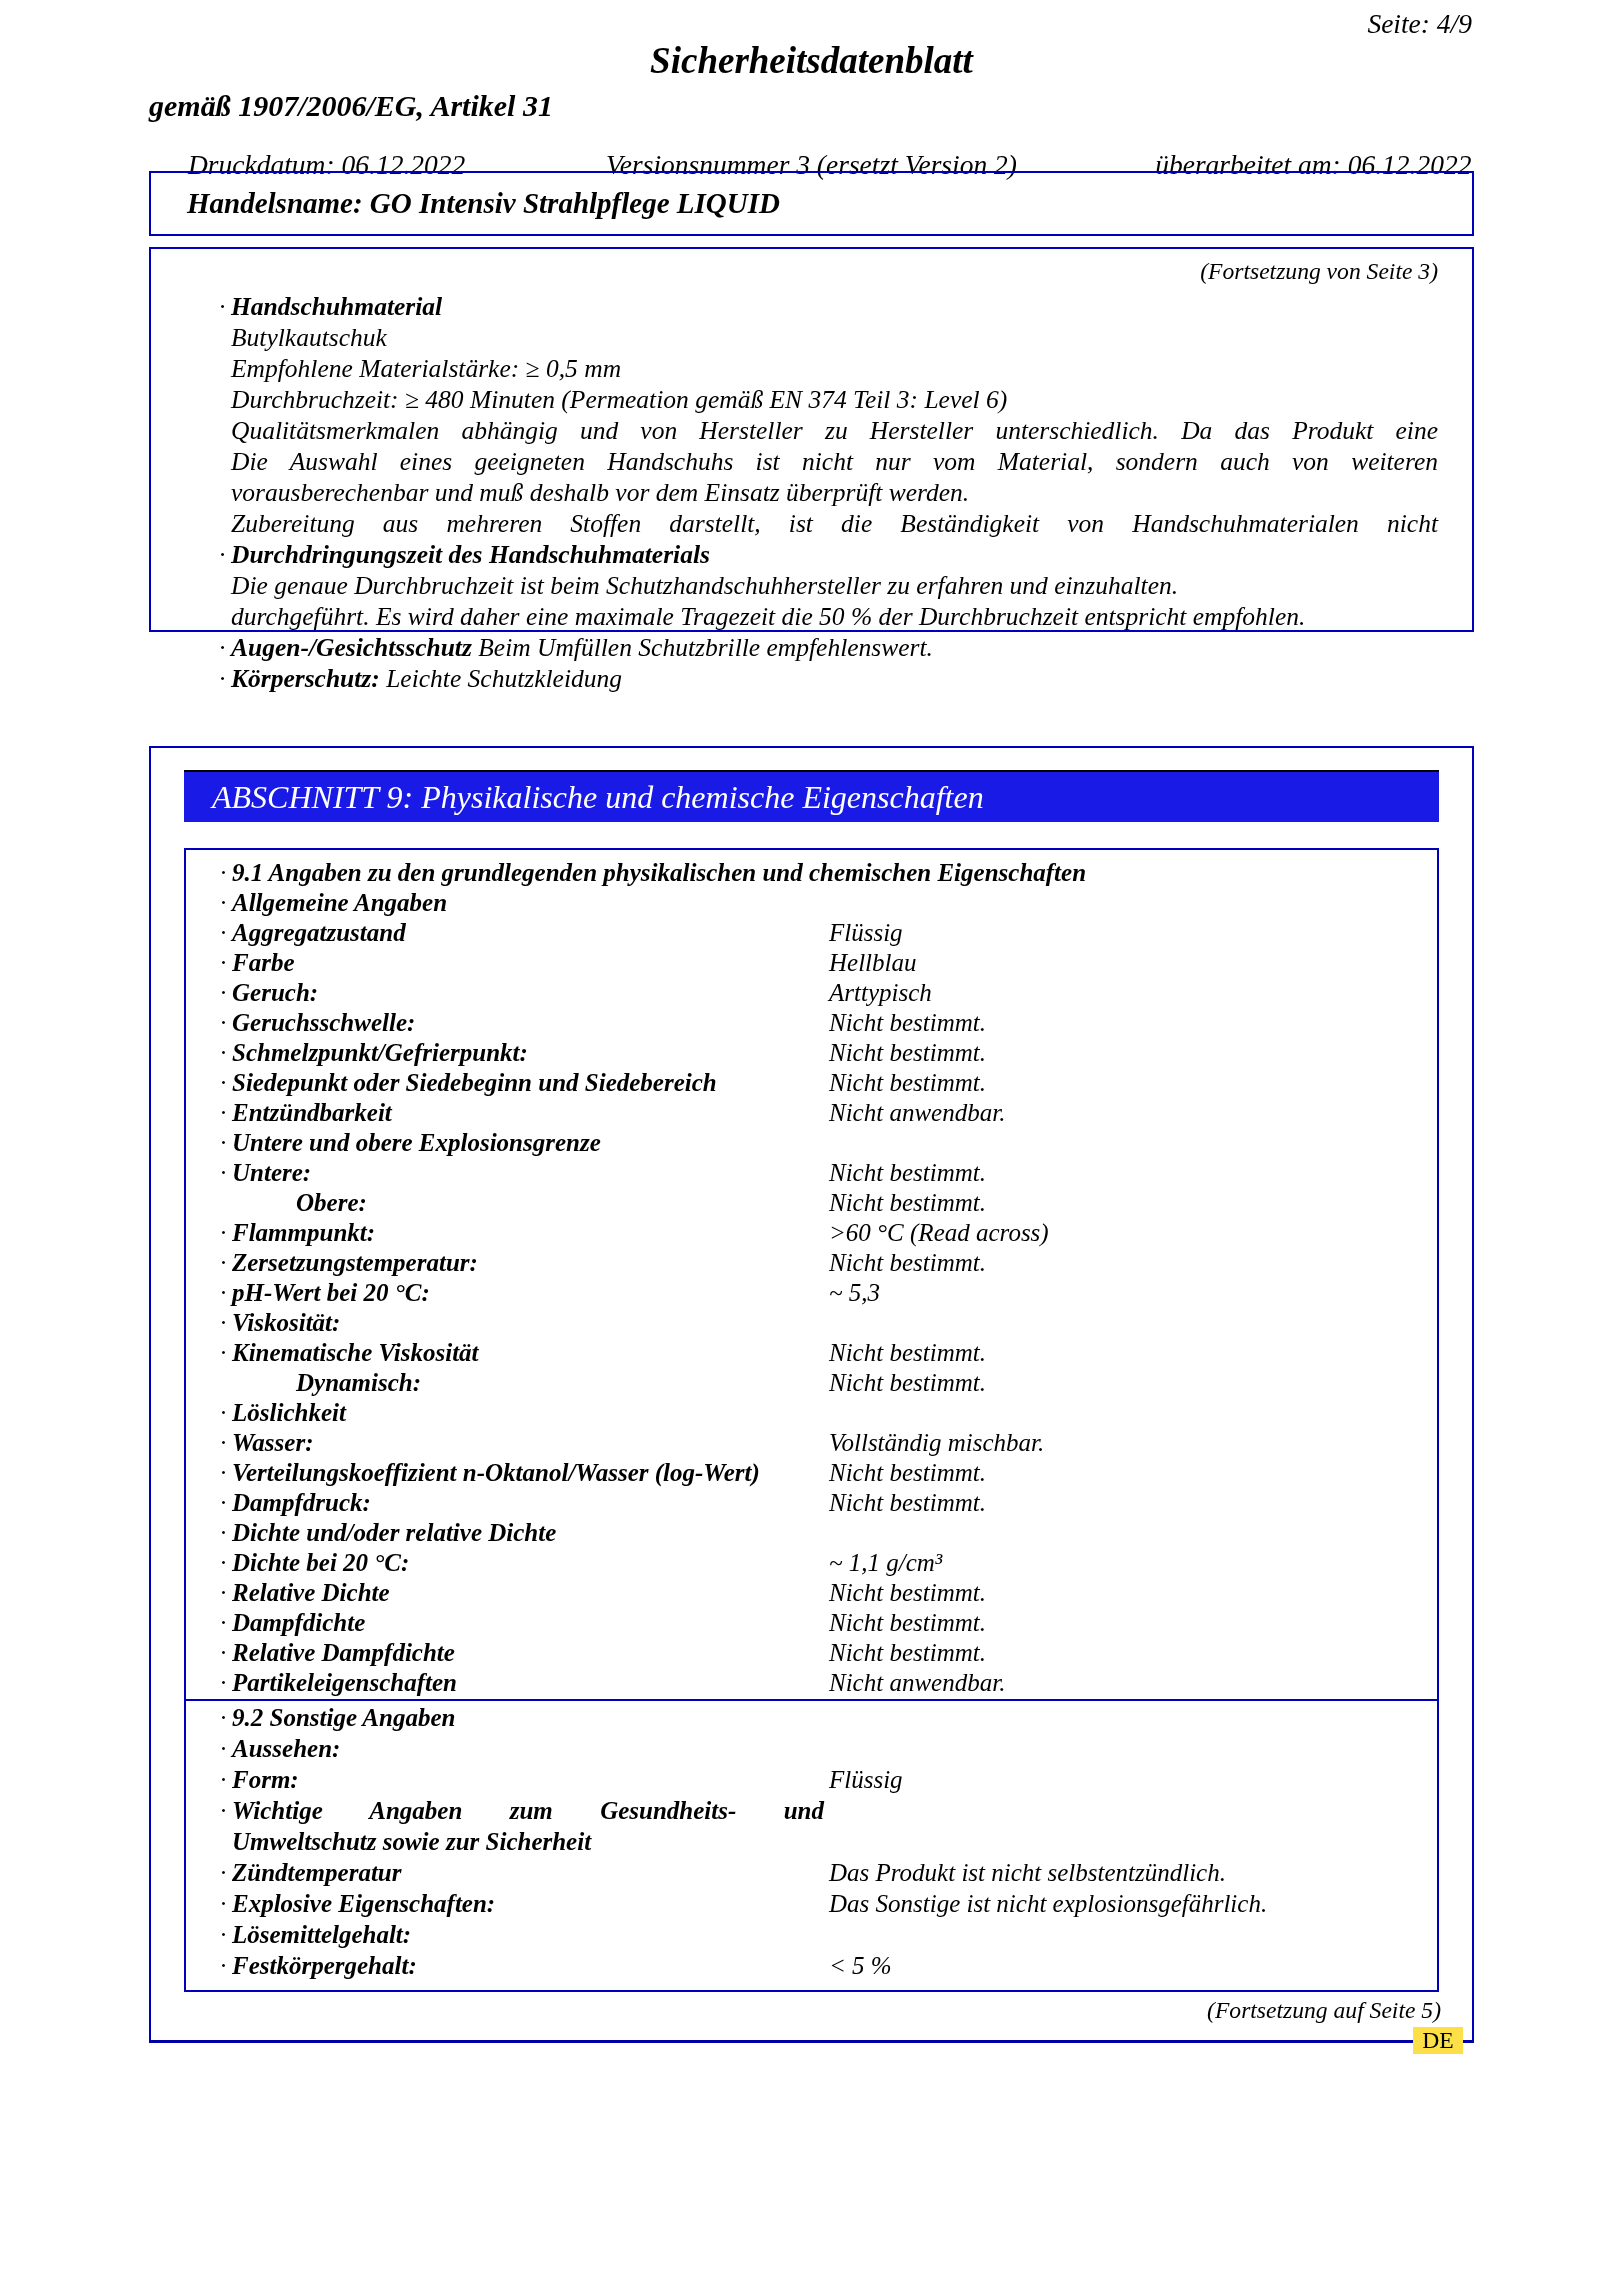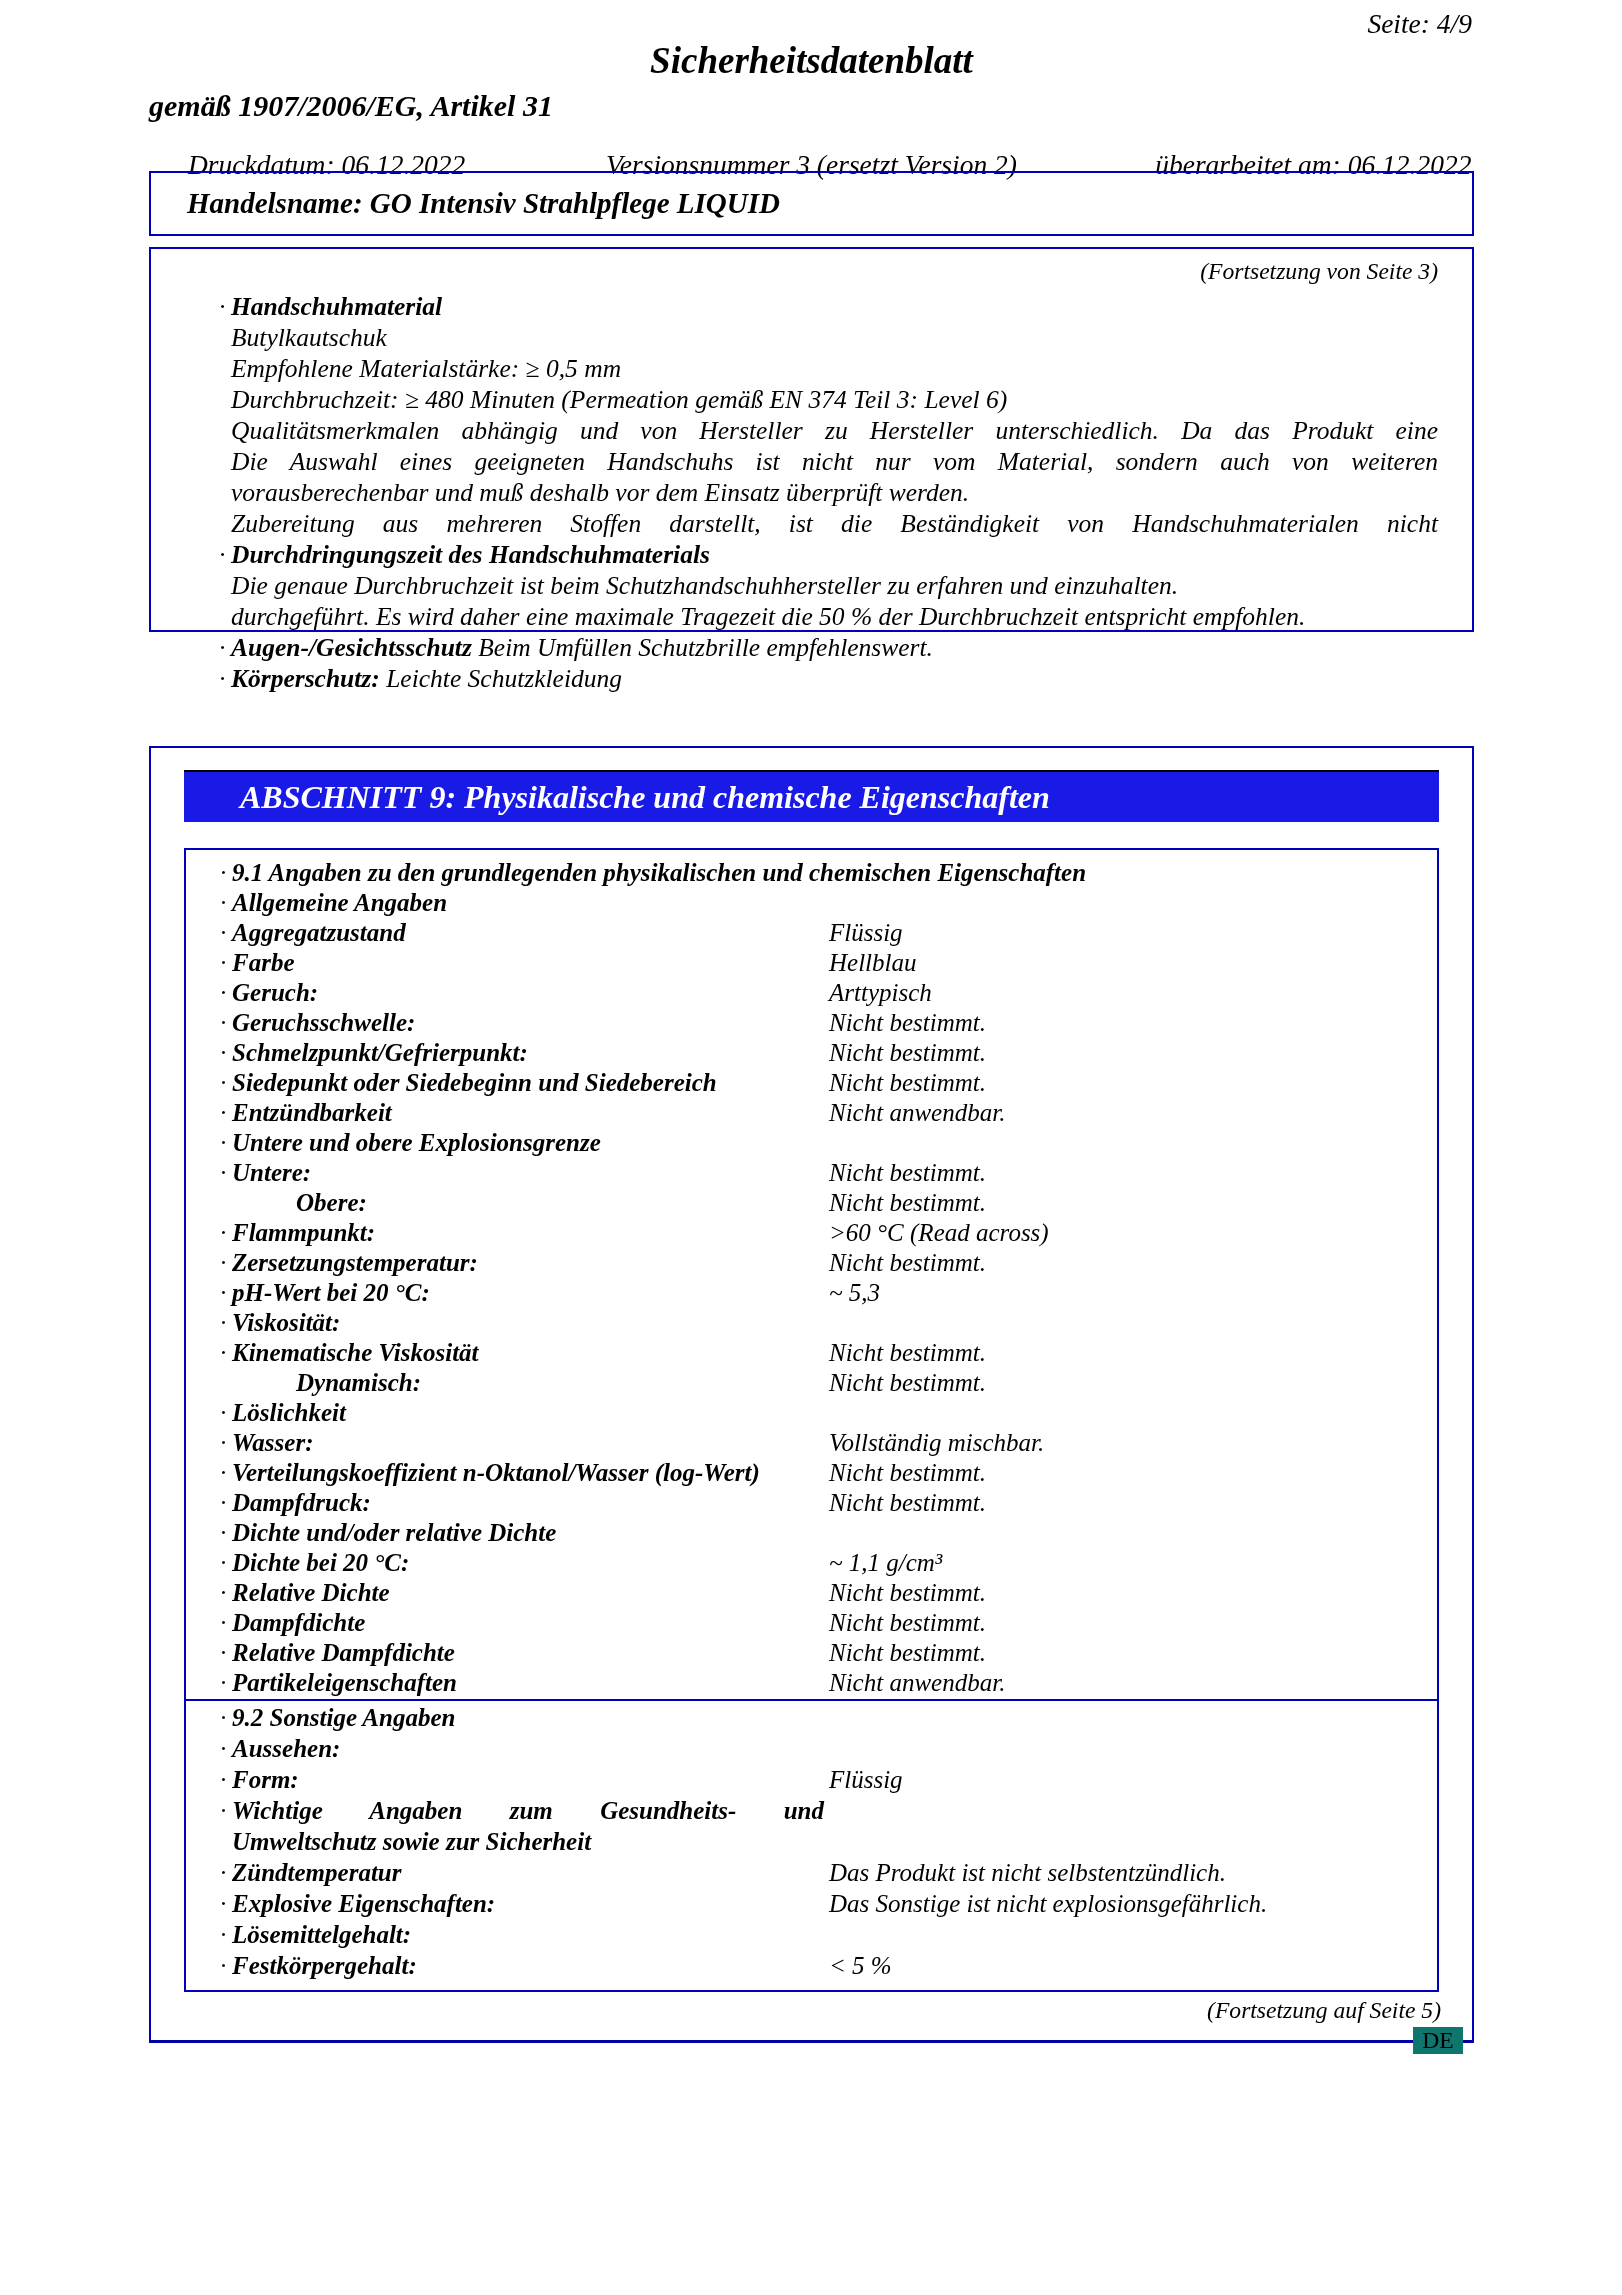--- a/index.html
+++ b/index.html
@@ -33,35 +33,35 @@
   #box1 .b1content{margin-top:5.2px;font-size:25.5px;line-height:31px;}
   .bline{position:relative;padding-left:80px;padding-right:34px;}
   .bline .dot{position:absolute;left:68px;}
   .bline .bstrong{font-weight:bold;}
   .bline.justify{text-align:justify;text-align-last:justify;}
   
   #box2{top:746px;left:149px;width:1325px;height:1297px;border:2.6px solid var(--box-border);
     border-bottom:3.3px solid var(--footer-line);box-sizing:border-box;}
   #section-band{margin:22px 0 0 33px;width:1255px;height:52px;background:var(--band-bg);
     border-top:2px solid #000;box-sizing:border-box;display:flex;align-items:center;}
-  #section-band .band-text{color:var(--band-text);font-weight:bold;font-size:32px;margin-left:56px;}
+  #section-band .band-text{color:var(--band-text);font-weight:normal;font-size:32px;margin-left:28px;}
   .innerbox{margin-left:33px;width:1255px;box-sizing:border-box;border:2px solid var(--box-border);}
   #inner-91{margin-top:26px;height:853px;padding:7.9px 0;}
   #inner-92{margin-top:-2px;height:293px;padding:0.7px 0;}
   .prow{position:relative;padding-left:46px;font-size:25px;}
   #inner-91 .prow{line-height:30px;}
   #inner-92 .prow{line-height:31px;}
   .prow .dot{position:absolute;left:34px;}
   .prow.indent{padding-left:110px;}
   .prow .plabel{font-weight:bold;}
   .prow .pvalue{position:absolute;left:643px;top:0;font-weight:normal;}
   .prow.ljust .plabel{display:inline-block;width:592px;text-align:justify;text-align-last:justify;}
   #box2 .cont-note2{margin-top:3.9px;padding-right:31px;text-align:right;font-size:23.6px;line-height:29px;}
   
-  #lang-marker{top:2027px;left:1413px;background:#0f766e;padding:0 9.2px;font-size:23.6px;font-style:normal;}
+  #lang-marker{top:2027px;left:1413px;background:#fde047;padding:0 9.2px;font-size:23.6px;font-style:normal;}
 </style>
 </head>
 <body>
 
 <div class="abs" id="page-num">Seite: 4/9</div>
 
 <div class="abs" id="doc-title">Sicherheitsdatenblatt</div>
 <div class="abs" id="doc-subtitle">gemäß 1907/2006/EG, Artikel 31</div>
 
 <div class="abs" id="meta-row">

